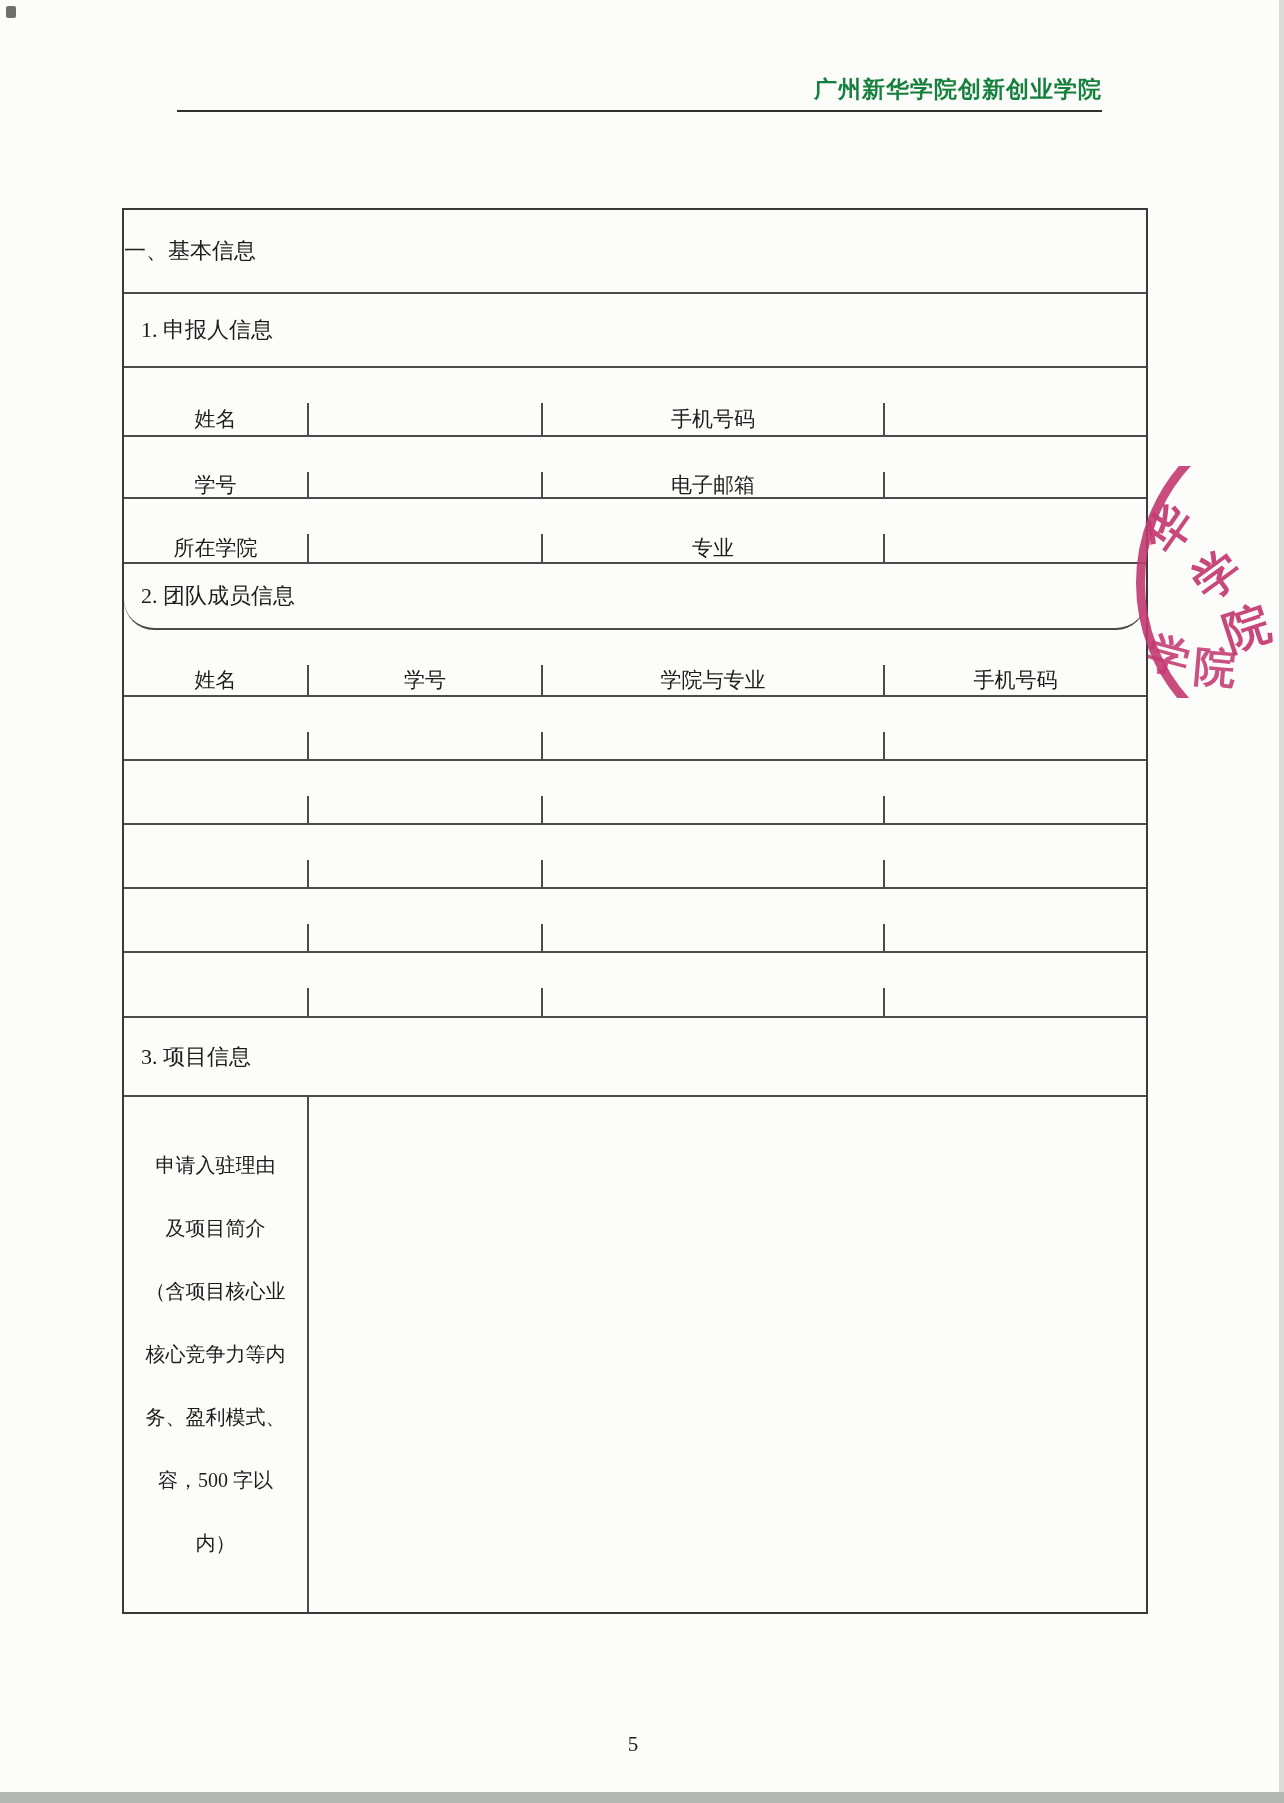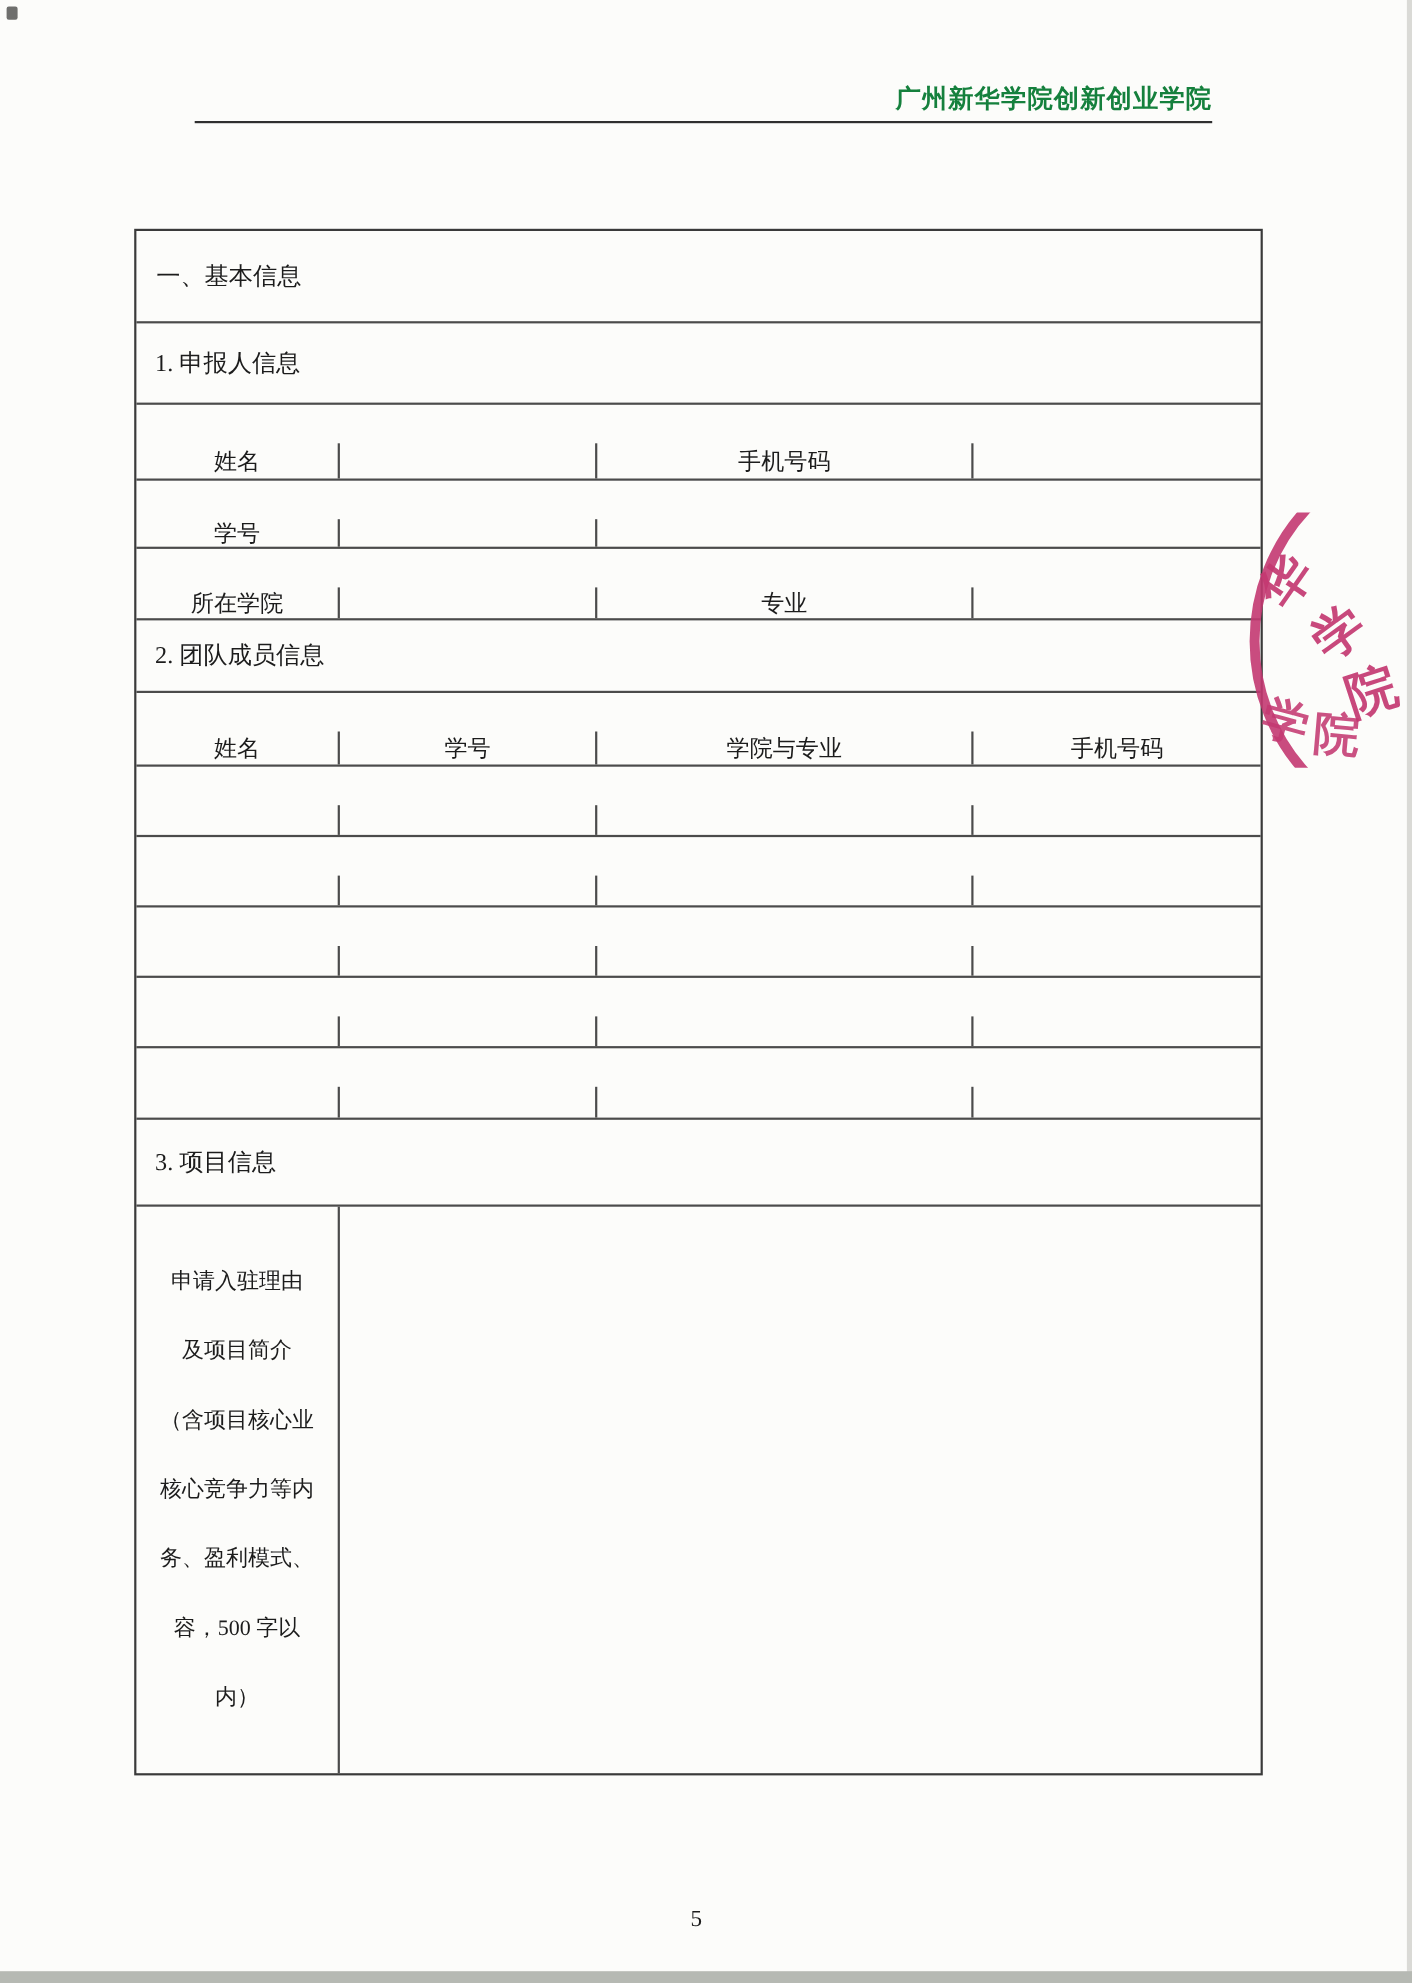--- a/index.html
+++ b/index.html
@@ -26,21 +26,21 @@
     background:transparent;
   }
   .row { display:flex; border-bottom:2px solid #4b4b4b; box-sizing:border-box; }
   .row:last-child { border-bottom:none; }
   .cell { box-sizing:border-box; border-right:2px solid #4b4b4b;
           display:flex; align-items:center; justify-content:center;
           font-size:21px;margin-top:35px; }
   .cell:last-child { border-right:none; }
   .w1 { width:185px; } .w2 { width:234px; } .w3 { width:342px; } .w4 { width:261px; }
   .section-row { display:flex; align-items:center; font-size:22px; }
-  .pad1 { padding-left:18px; }
+  .pad1 { }
   .pad2 { padding-left:17px; }
   .project-row { display:flex; }
   .project-label {
     width:185px; box-sizing:border-box; border-right:2px solid #4b4b4b;
     display:flex; flex-direction:column; justify-content:center;
     text-align:center; font-size:20px;
   }
   .project-label .lbl-line { line-height:63px; }
   .project-content { flex:1; }
   
@@ -89,30 +89,31 @@
 
     <div class="row" style="height:69px;">
       <div class="cell w1">姓名</div>
       <div class="cell w2"></div>
       <div class="cell w3">手机号码</div>
       <div class="cell w4"></div>
     </div>
     <div class="row" style="height:62px;">
       <div class="cell w1">学号</div>
       <div class="cell w2"></div>
+      <div class="cell w3">电子邮箱</div>
       <div class="cell w4"></div>
     </div>
     <div class="row" style="height:65px;">
       <div class="cell w1">所在学院</div>
       <div class="cell w2"></div>
       <div class="cell w3">专业</div>
       <div class="cell w4"></div>
     </div>
 
-    <div class="row section-row pad2" style="height:66px;">2. 团队成员信息</div>
+    <div class="row section-row pad2" style="height:66px;border-radius:30px;">2. 团队成员信息</div>
 
     <div class="row" style="height:67px;">
       <div class="cell w1">姓名</div>
       <div class="cell w2">学号</div>
       <div class="cell w3">学院与专业</div>
       <div class="cell w4">手机号码</div>
     </div>
 
     <div class="row" style="height:64px;">
       <div class="cell w1"></div>

